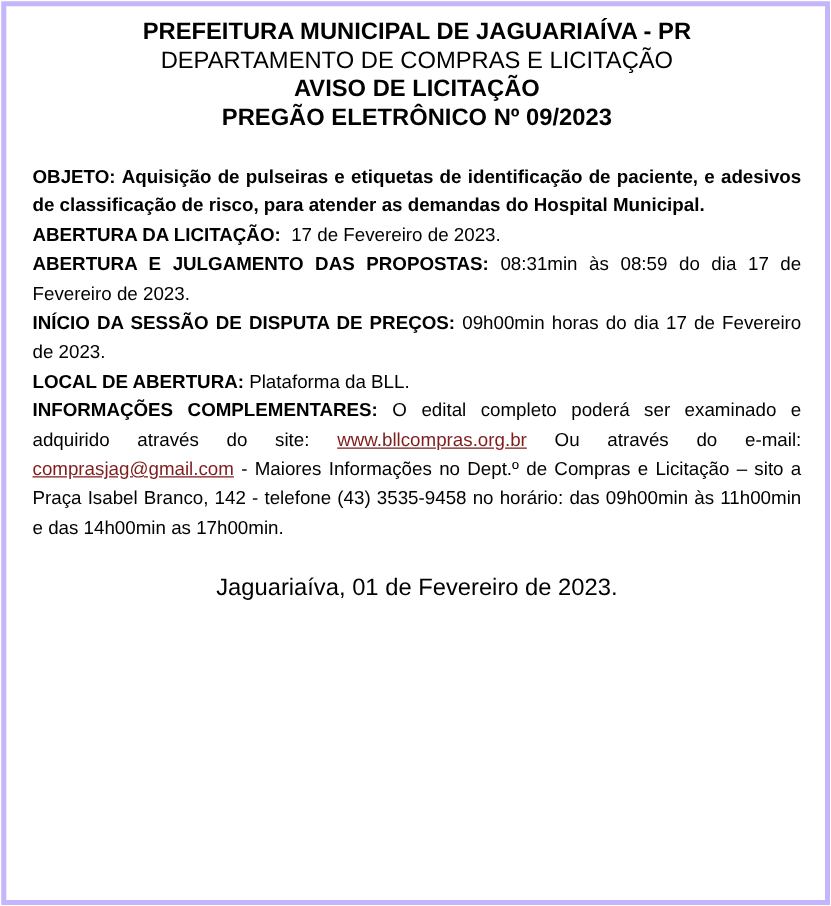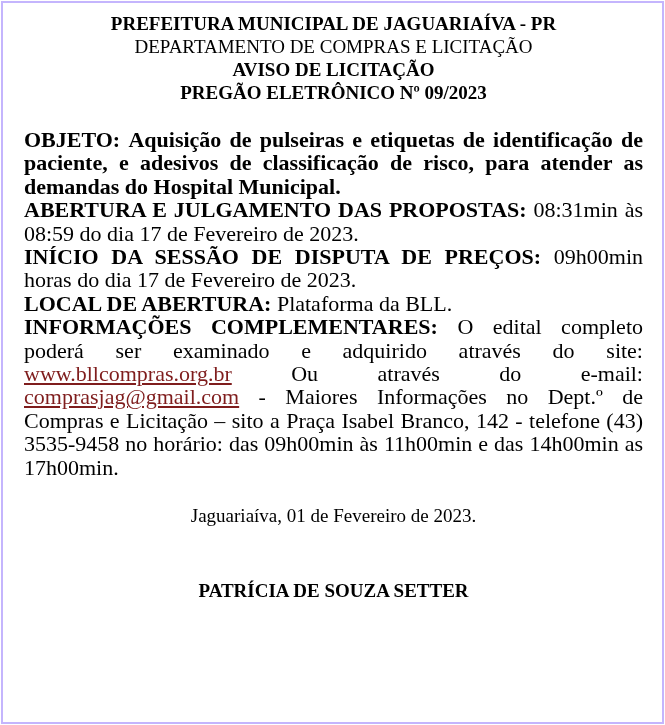--- a/index.html
+++ b/index.html
@@ -9,30 +9,29 @@
     box-sizing: border-box;
     background: #ffffff;
     padding: 1px;
     font-family: "Liberation Sans", sans-serif;
     color: #000000;
   }
   .frame {
     box-sizing: border-box;
     width: 100%;
     height: 100%;
-    border: 2px solid #c4b5fd;
+    border: 4px solid #c4b5fd;
     padding: 9px 19px 0 21px;
     overflow: hidden;
-    font-family: Liberation Serif, serif;
   }
   .header { text-align: center; font-size: 19px; line-height: 23px; }
   .header .bold { font-weight: bold; }
   .doc-body {
     margin-top: 24px;
-    font-size: 22px;
+    font-size: 15px;
     line-height: 23.4px;
     text-align: justify;
   }
   .doc-body p { margin: 0; }
   .para-label { font-weight: bold; }
   .all-bold { font-weight: bold; }
   a.doc-link, .doc-link {
     color: #7f1d1d;
     text-decoration: underline;
     cursor: pointer;
@@ -50,30 +49,30 @@
     <div class="header">
       <div class="bold">PREFEITURA MUNICIPAL DE JAGUARIAÍVA - PR</div>
       <div>DEPARTAMENTO DE COMPRAS E LICITAÇÃO</div>
       <div class="bold">AVISO DE LICITAÇÃO</div>
       <div class="bold">PREGÃO ELETRÔNICO Nº 09/2023</div>
     </div>
 
     <div class="doc-body">
       <p><span class="para-label all-bold">OBJETO:</span> <span class="all-bold">Aquisição de pulseiras e etiquetas de identificação de paciente, e adesivos de classificação de risco, para atender as demandas do Hospital Municipal.</span></p>
 
+      <p><span class="para-label">ABERTURA DA LICITAÇÃO:</span>&nbsp; <span>17 de Fevereiro de 2023.</span></p>
 
 
       <p><span class="para-label">ABERTURA E JULGAMENTO DAS PROPOSTAS:</span> <span>08:31min às 08:59 do dia 17 de Fevereiro de 2023.</span></p>
 
       <p><span class="para-label">INÍCIO DA SESSÃO DE DISPUTA DE PREÇOS:</span> <span>09h00min horas do dia 17 de Fevereiro de 2023.</span></p>
 
       <p><span class="para-label">LOCAL DE ABERTURA:</span> <span>Plataforma da BLL.</span></p>
 
       <p><span class="para-label">INFORMAÇÕES COMPLEMENTARES:</span> <span>O edital completo poderá ser examinado e adquirido através do site:</span> <a class="doc-link">www.bllcompras.org.br</a> <span>Ou através do e-mail:</span> <a class="doc-link">comprasjag@gmail.com</a> <span>- Maiores Informações no Dept.º de Compras e Licitação – sito a Praça Isabel Branco, 142 - telefone (43) 3535-9458 no horário: das 09h00min às 11h00min e das 14h00min as 17h00min.</span></p>
     </div>
 
     <div class="footer">
       <div class="dateline">Jaguariaíva, 01 de Fevereiro de 2023.</div>
-      <div class="signer-name">PATRÍCIA DE SOUZA SETTER</div>
     </div>
 
   </div>
 </div>
 
 </body></html>

